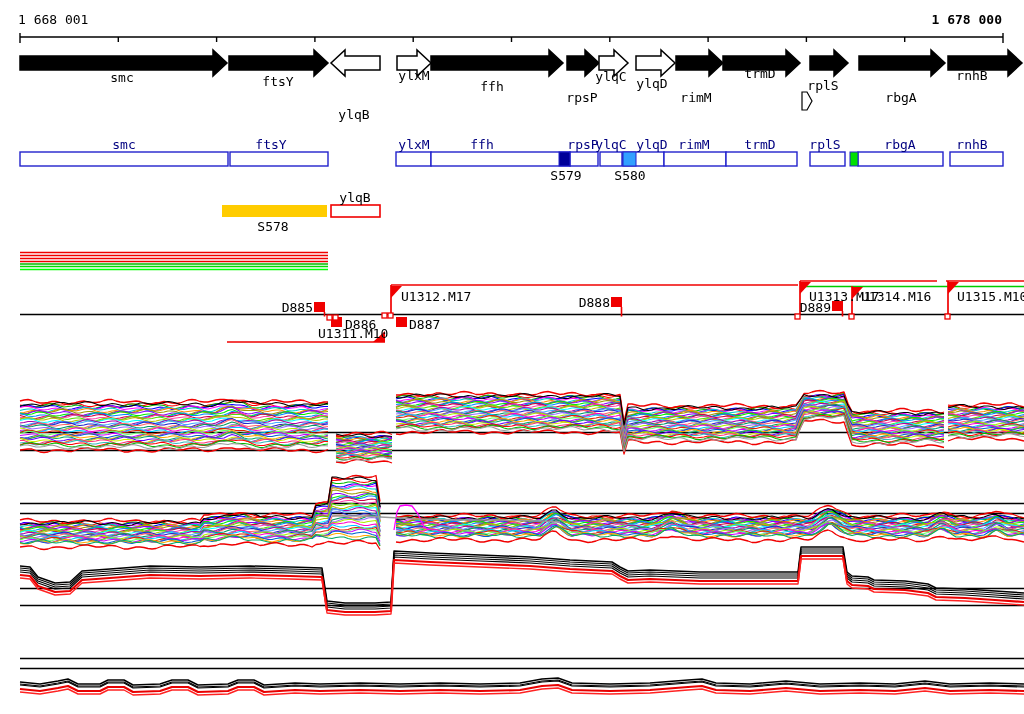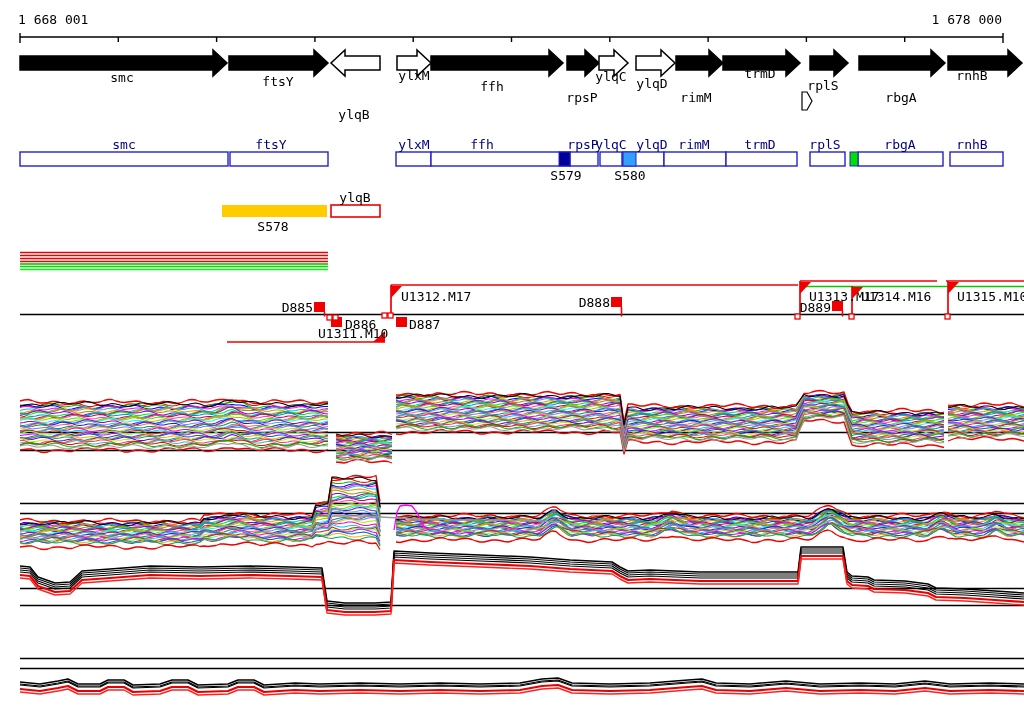--- a/index.html
+++ b/index.html
@@ -1,20 +1,20 @@
 <!DOCTYPE html>
 <html><head>
 <meta charset="utf-8">
 <style>
   html,body{margin:0;padding:0;background:#fff;}
   .stage{position:relative;width:1024px;height:714px;background:#fff;overflow:hidden;
          font-family:"DejaVu Sans Mono", monospace;}
   .coord{position:absolute;top:12px;font-size:13px;color:#000;white-space:pre;}
   .coord.start{left:18px;}
-  .coord.end{right:22px;}
+  .coord.end{right:22px;font-weight:bold;}
   svg{position:absolute;left:0;top:0;}
   text{font-family:"DejaVu Sans Mono", monospace;}
 </style>
 </head>
 <body>
 
 <div class="stage">
   <div class="coord start">1 668 001</div>
   <div class="coord end">1 678 000</div>
   <svg id="viz" width="1024" height="714" viewBox="0 0 1024 714">

